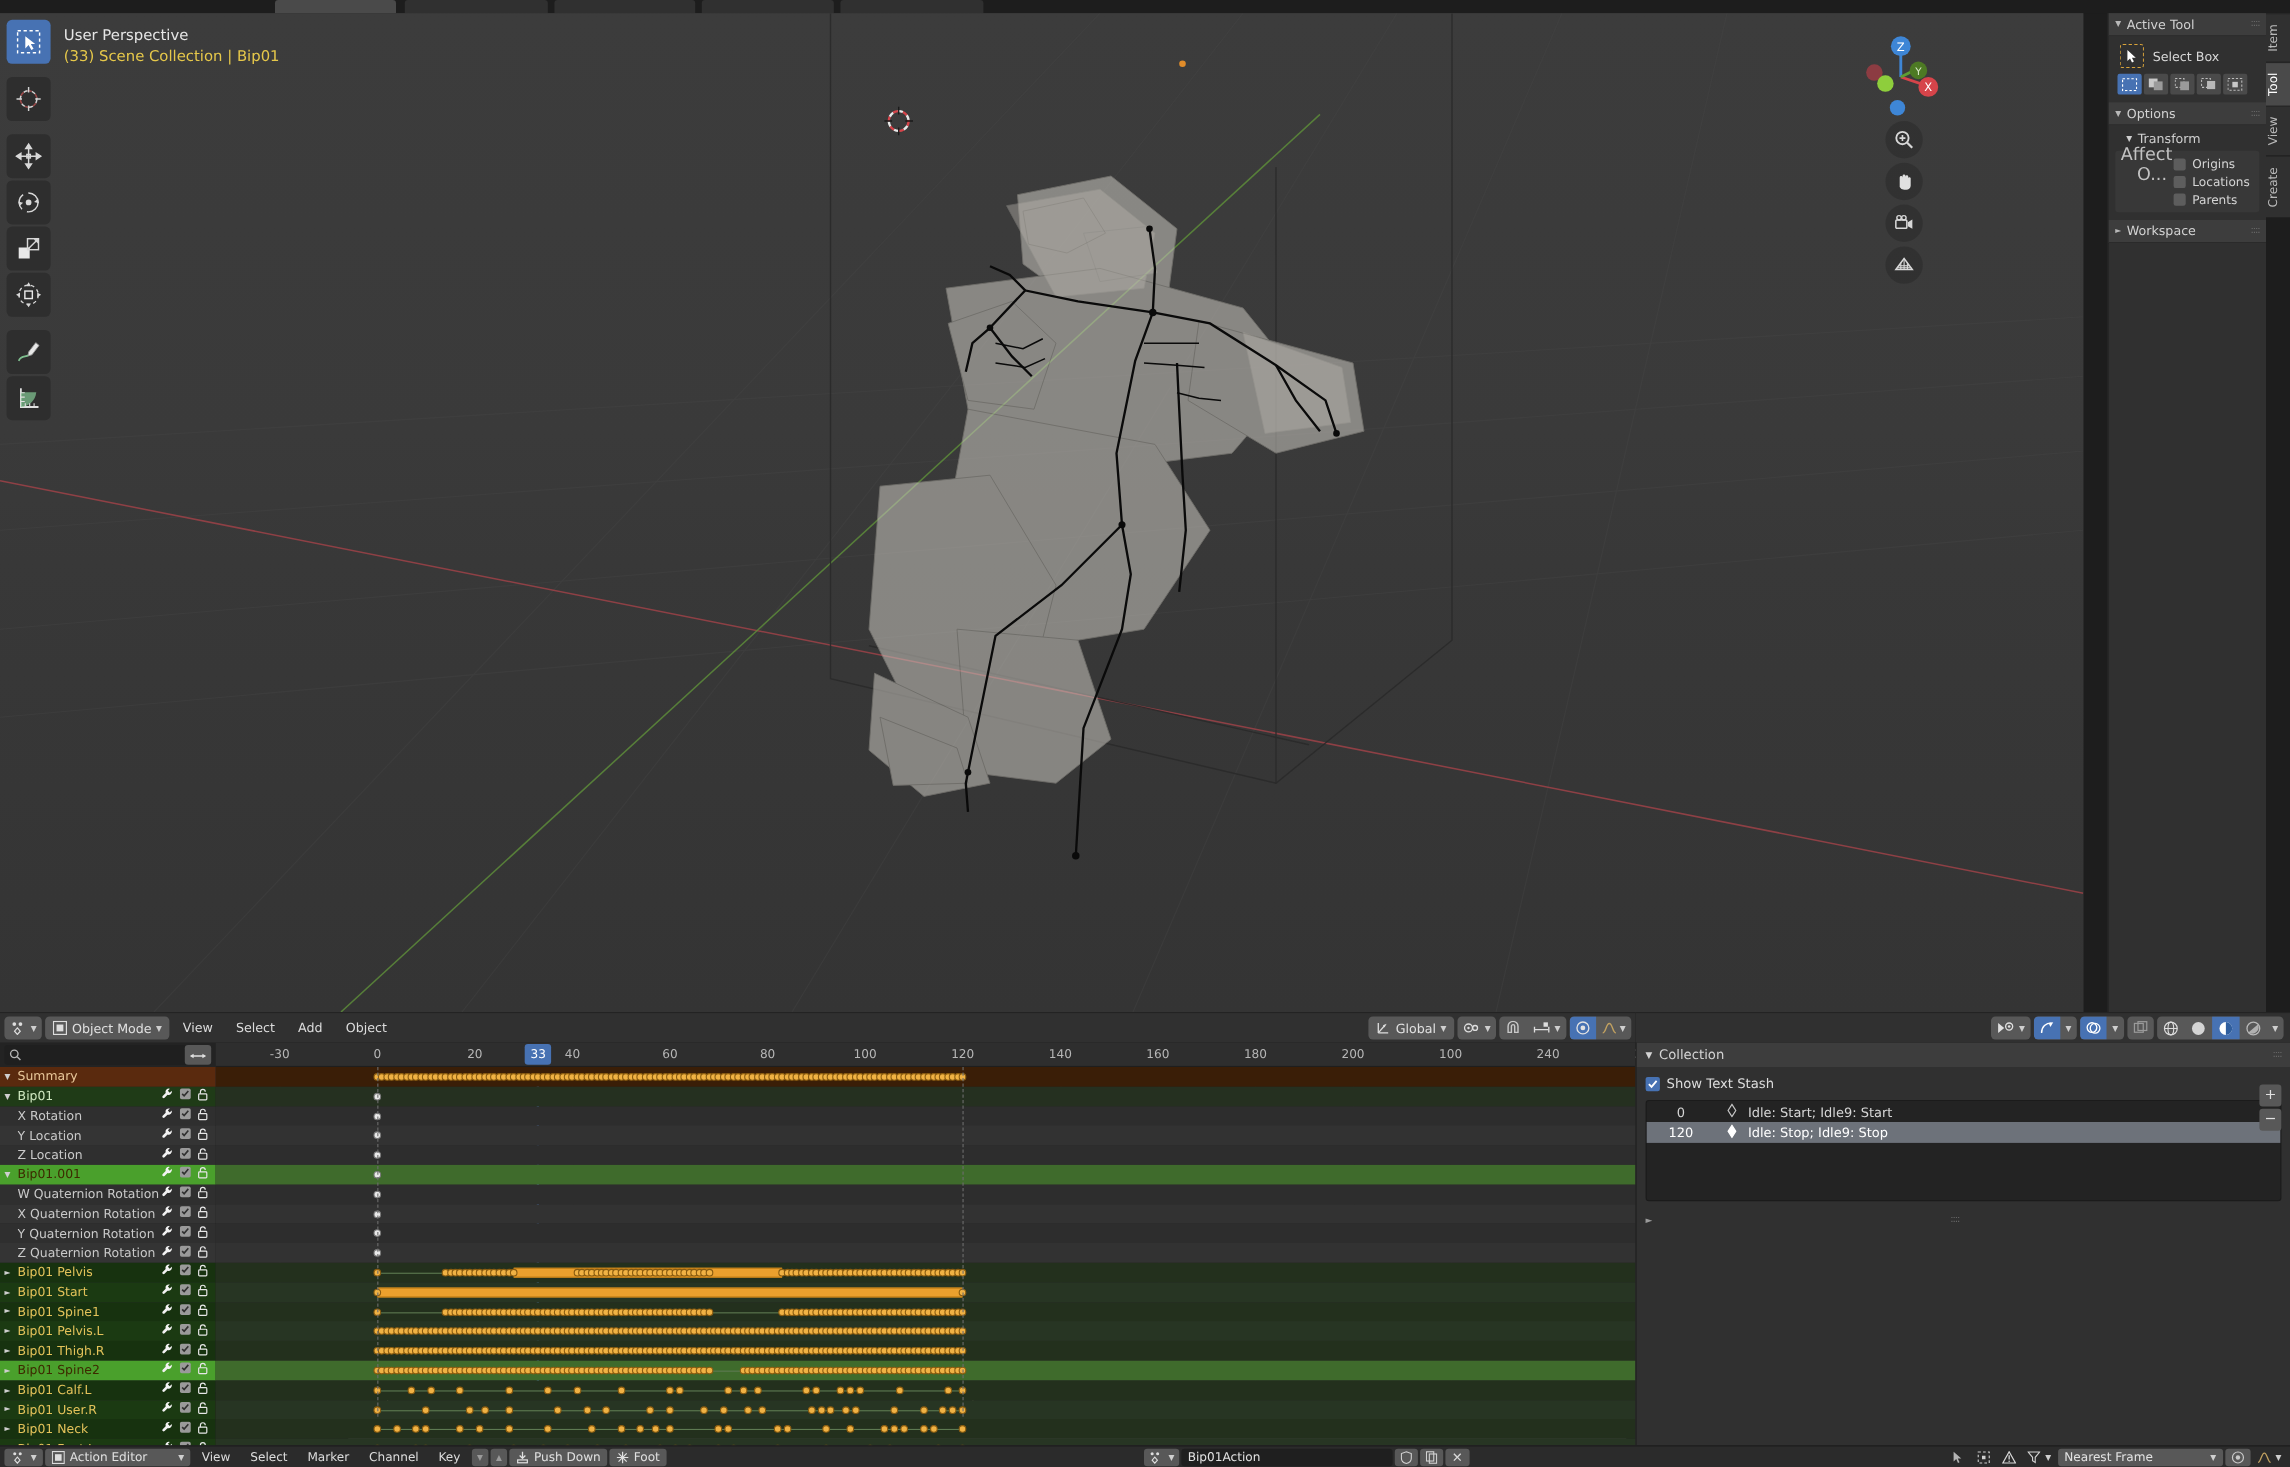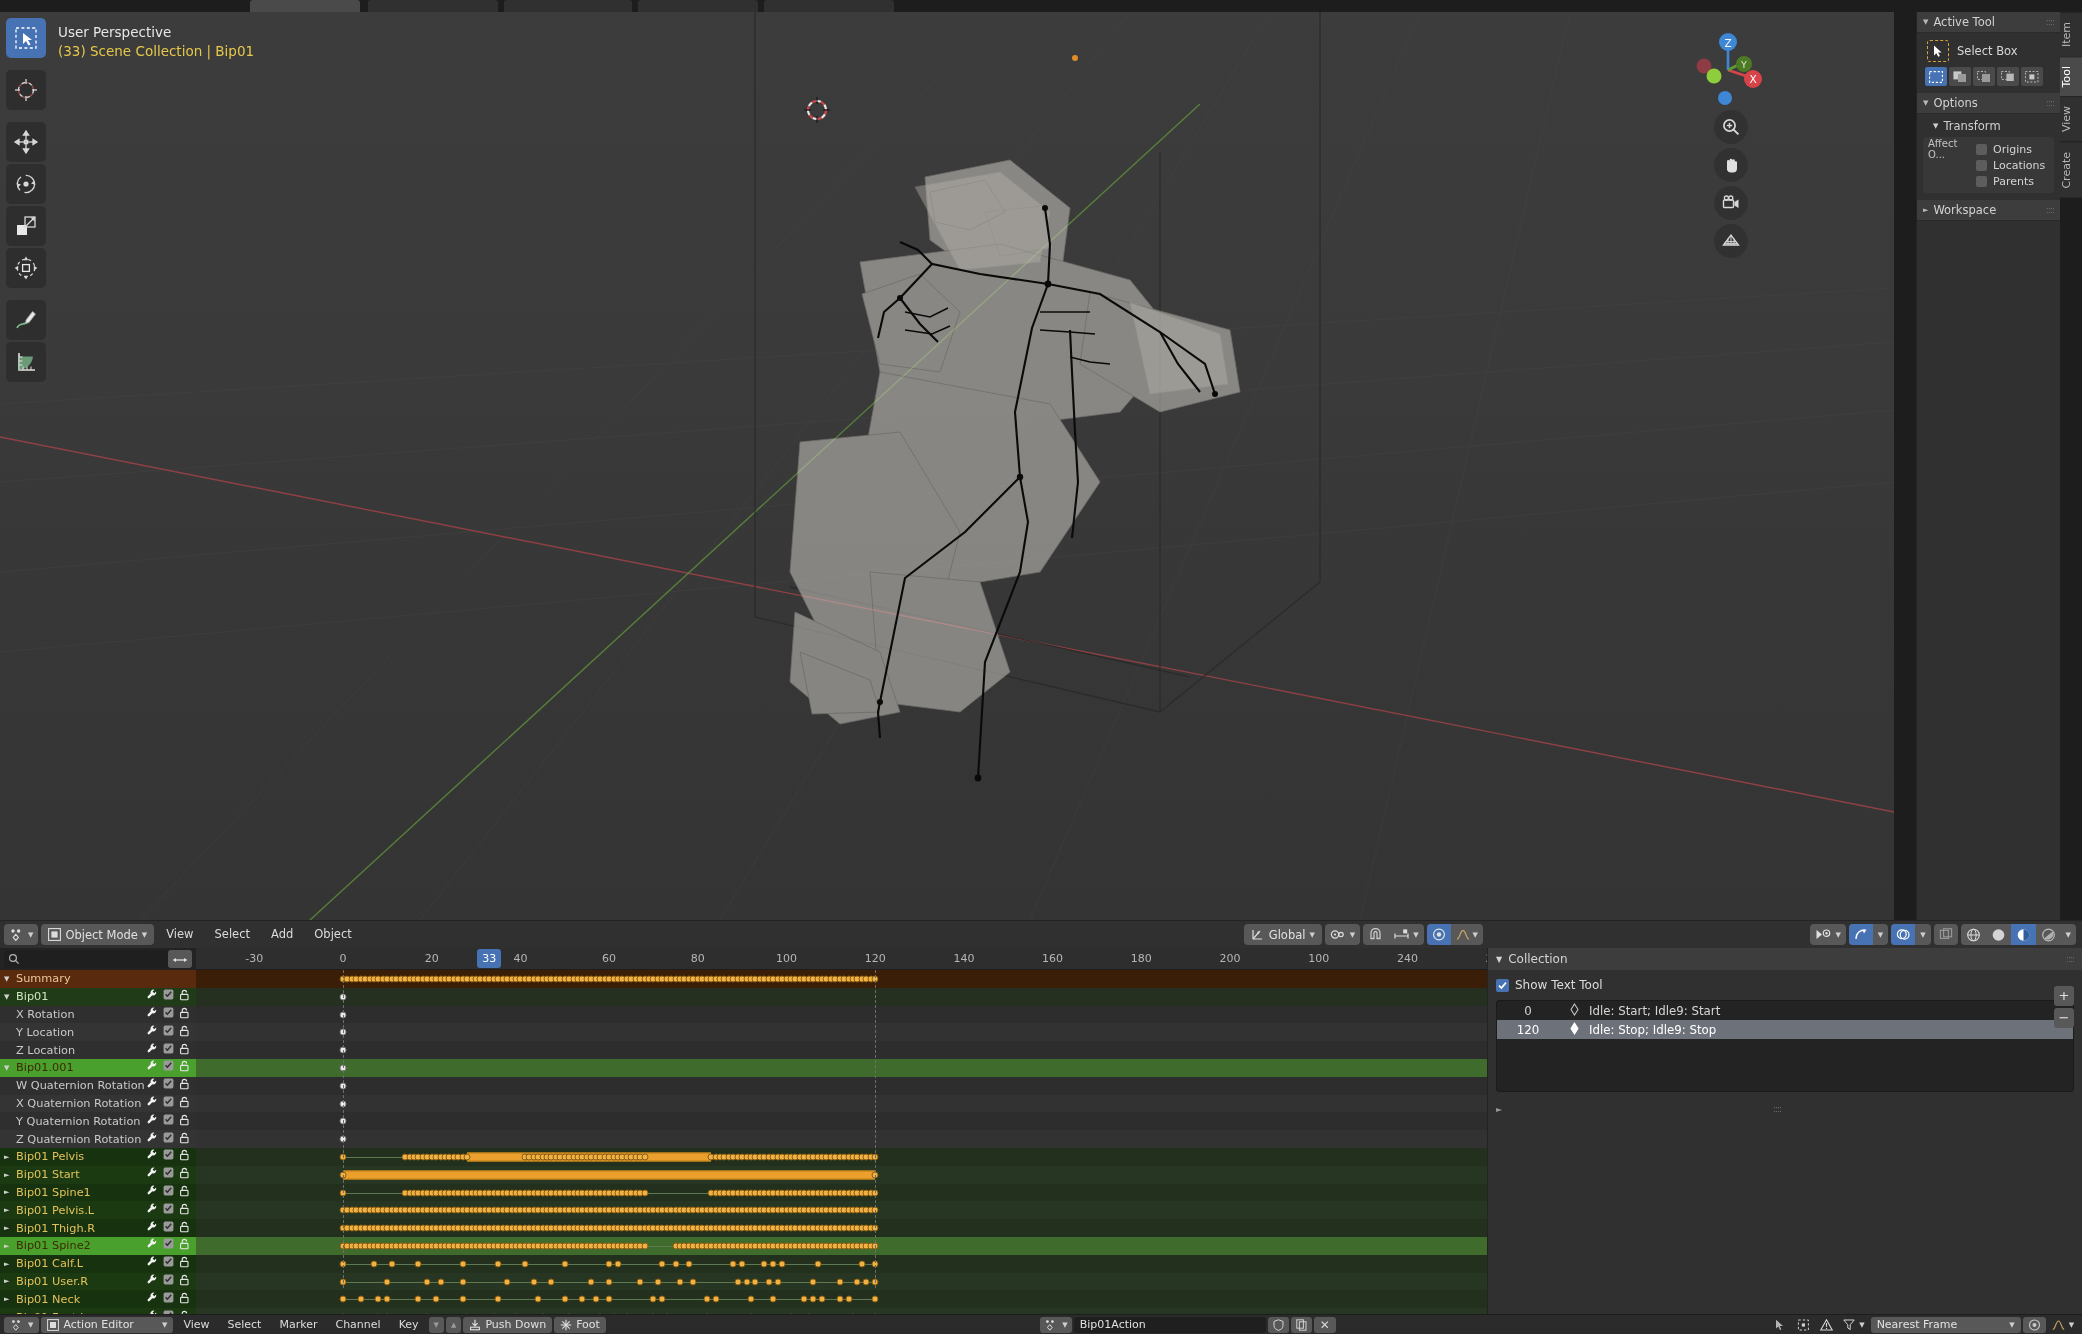--- a/index.html
+++ b/index.html
@@ -58,21 +58,21 @@
   .tool-label { color:#d8d8d8; font-size:11.5px; }
   .mode-strip { display:flex; gap:2px; padding-left:2px; }
   .mstrip { width:22px; height:19px; border-radius:2px; background:#4a4a4a;
      position:relative; cursor:pointer; }
   .mstrip.on { background:#4772b3; }
   .sub-hdr { display:flex; align-items:center; padding:3px 0 3px 10px;
      color:#cfcfcf; font-size:11.5px; cursor:pointer; }
   .sub-hdr .tri { font-size:7px; margin-right:5px; }
   .opt-box { background:#383838; border-radius:3px; padding:4px 5px; margin-top:1px; }
   .opt-row { display:flex; align-items:center; gap:6px; height:16px; }
-  .opt-lbl { color:#c3c3c3; font-size:10px; width:42px; }
+  .opt-lbl { color:#c3c3c3; font-size:16px; width:42px; text-align:right; }
   .cbx { width:11px; height:11px; background:#5d5d5d; border-radius:2px; flex:none;
      cursor:pointer; }
   .cbx.on { background:#4772b3; }
   .cbx-lbl { color:#d4d4d4; font-size:11px; }
 
   
   #vtabs { right:0; top:12px; width:22px; }
   .vtab { width:22px; background:#303030; color:#b9b9b9; font-size:11px;
      writing-mode:vertical-rl; text-orientation:mixed; padding:9px 0;
      text-align:center; border-bottom:1px solid #262626; cursor:pointer;
@@ -1865,21 +1865,21 @@
       <span>Collection</span>
       <span style="margin-left:auto;color:#6a6a6a;font-size:9px;letter-spacing:-1px;">::::</span>
     </div>
     <div class="mw-body">
       <div class="mwchk">
         <span class="cbx on" style="width:13px;height:13px;position:relative;">
           <svg width="11" height="11" viewBox="0 0 11 11" style="position:absolute;left:1px;top:1px;">
             <path d="M2 5.6 L4.4 8 L9 2.6" fill="none" stroke="#fff" stroke-width="1.7"></path>
           </svg>
         </span>
-        <span style="color:#dcdcdc;font-size:12px;">Show Text Tool</span>
+        <span style="color:#dcdcdc;font-size:12px;">Show Text Stash</span>
       </div>
       <div id="mw-list">
         <div class="mw-item">
           <span class="num">0</span>
           <span class="ico">
             <svg width="9" height="13" viewBox="0 0 9 13">
               <path d="M4.5 1 L8 6.5 L4.5 12 L1 6.5 Z" fill="none" stroke="#c4c4c4" stroke-width="1.1"></path>
             </svg>
           </span>
           <span>Idle: Start; Idle9: Start</span>

